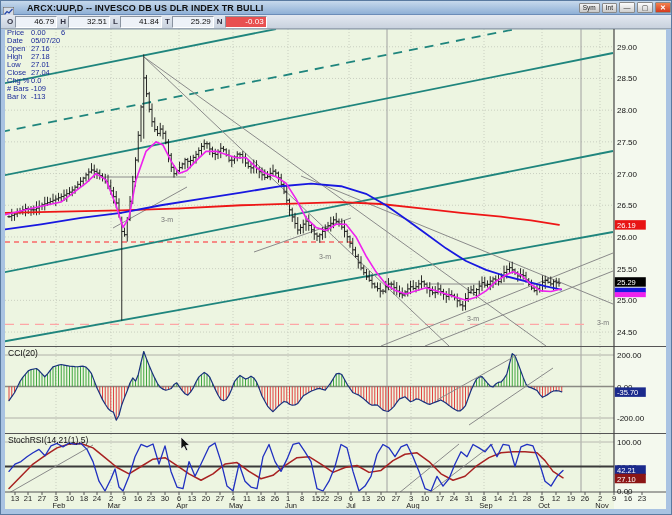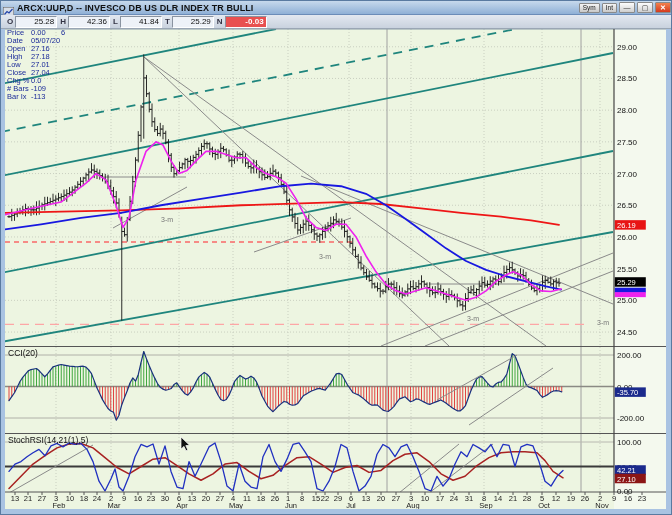--- a/index.html
+++ b/index.html
@@ -1,40 +1,40 @@
 <!DOCTYPE html>
 <html><head>
 <meta charset="utf-8">
 <style>
   html,body{margin:0;padding:0;background:#444;font-family:"Liberation Sans",sans-serif;}
   #window{position:relative;width:672px;height:515px;background:#edf5e1;overflow:hidden;
     border:1px solid #5a7aa0;box-sizing:border-box;}
   
   #titlebar{position:absolute;left:0;top:0;width:672px;height:14px;
     background:linear-gradient(#c7d9ec,#8fb0d6);border-bottom:1px solid #6b8cb8;
-    display:flex;align-items:center;gap:3px;padding:0 2px;box-sizing:border-box;z-index:30;}
+    display:flex;align-items:center;gap:13px;padding:0 2px;box-sizing:border-box;z-index:30;}
   #titlebar .title{font-size:9px;font-weight:bold;color:#111;white-space:nowrap;flex:1;
     overflow:hidden;letter-spacing:.1px;}
   .wicon{width:11px;height:10px;display:inline-block;}
   .tbbtns{display:flex;gap:2px;align-items:center;}
   .tinybtn{font-size:6.5px;height:10px;line-height:8px;padding:0 3px;
     background:linear-gradient(#f4f4f4,#c9c9c9);border:1px solid #8a8a8a;border-radius:1px;color:#222;}
   .winbtn{width:16px;height:11px;font-size:7px;line-height:9px;text-align:center;
     background:linear-gradient(#fdfdfd,#cfcfcf);border:1px solid #8a8a8a;border-radius:1px;color:#333;padding:0;}
   .winbtn.close{background:linear-gradient(#f2814d,#d43a1e);color:#fff;font-weight:bold;}
   
   #quotebar{position:absolute;left:0;top:14px;width:672px;height:14px;
     background:linear-gradient(#e3e8f0,#c9d2de);border-bottom:1px solid #9aa6b4;
     display:flex;align-items:center;padding-left:4px;gap:1px;box-sizing:border-box;z-index:30;}
   .qcell{display:flex;align-items:center;height:11px;}
   .qlabel{font-size:8px;color:#334;padding:0 2px;font-weight:bold;}
   .qval{font-size:8px;color:#111;background:#eef2f8;border:1px solid;
     border-color:#8a93a0 #fff #fff #8a93a0;min-width:36px;text-align:right;
     padding:0 2px;height:10px;line-height:10px;}
-  .qval.neg{background:#e85050;color:#fff;font-weight:bold;}
+  .qval.neg{background:#e85050;color:#fff;}
   #chartsvg{position:absolute;left:0;top:0;z-index:10;}
   #borders div{position:absolute;background:#a9c3e2;z-index:20;}
   #b-left{left:0;top:0;width:4px;height:515px;}
   #b-right{left:666px;top:0;width:6px;height:515px;}
   #b-bottom{left:0;top:508px;width:672px;height:7px;}
 </style>
 </head>
 <body>
 
 <div id="window">
@@ -1123,25 +1123,25 @@
       <button class="tinybtn">Int</button>
       <button class="winbtn">—</button>
       <button class="winbtn">▢</button>
       <button class="winbtn close">✕</button>
     </span>
   </div>
 
   <div id="quotebar">
     <span class="qcell">
         <span class="qlabel">O</span>
-        <span class="qval">25.28</span>
+        <span class="qval">46.79</span>
       </span>
     <span class="qcell">
         <span class="qlabel">H</span>
-        <span class="qval">42.36</span>
+        <span class="qval">32.51</span>
       </span>
     <span class="qcell">
         <span class="qlabel">L</span>
         <span class="qval">41.84</span>
       </span>
     <span class="qcell">
         <span class="qlabel">T</span>
         <span class="qval">25.29</span>
       </span>
     <span class="qcell">

